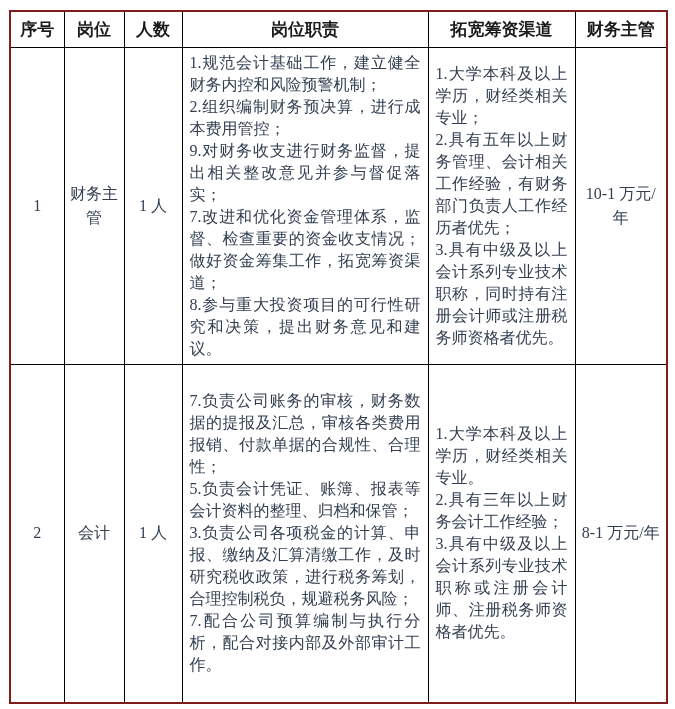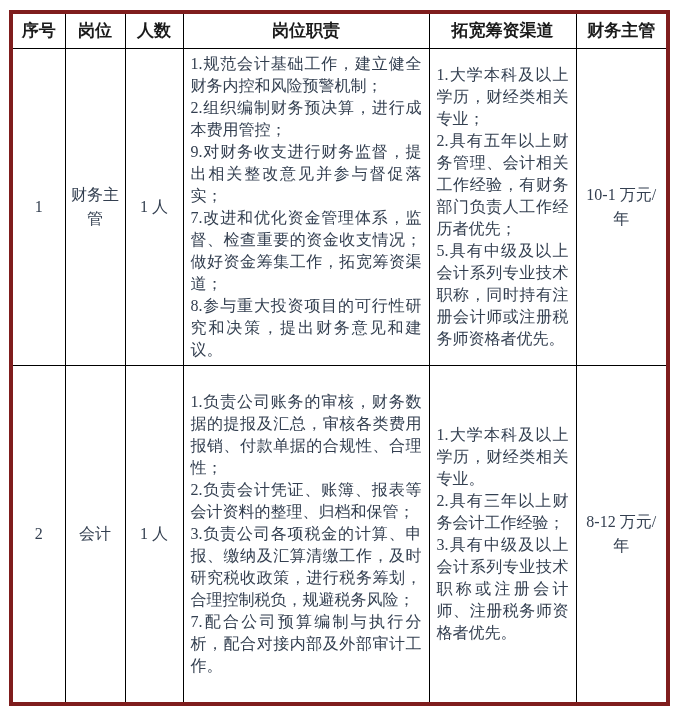--- a/index.html
+++ b/index.html
@@ -13,21 +13,21 @@
     font-family: "Liberation Serif", "DejaVu Serif", serif;
     color: #333f50;
   }
   .page {
     padding: 10px 9px;
   }
   table.job-table {
     border-collapse: collapse;
     table-layout: fixed;
     width: 657px;
-    border: 4px solid #7f1d1d;
+    border: 2px solid #7f1d1d;
   }
   .job-table th, .job-table td {
     border: 1.5px solid #000000;
     box-sizing: border-box;
   }
   .job-table th {
     height: 36px;
     font-size: 17px;
     font-weight: bold;
     text-align: center;
@@ -95,36 +95,36 @@
         <td class="cell-text">
             <p class="para">1.规范会计基础工作，建立健全财务内控和风险预警机制；</p>
             <p class="para">2.组织编制财务预决算，进行成本费用管控；</p>
             <p class="para">9.对财务收支进行财务监督，提出相关整改意见并参与督促落实；</p>
             <p class="para">7.改进和优化资金管理体系，监督、检查重要的资金收支情况；做好资金筹集工作，拓宽筹资渠道；</p>
             <p class="para">8.参与重大投资项目的可行性研究和决策，提出财务意见和建议。</p>
           </td>
         <td class="cell-text">
             <p class="para">1.大学本科及以上学历，财经类相关专业；</p>
             <p class="para">2.具有五年以上财务管理、会计相关工作经验，有财务部门负责人工作经历者优先；</p>
-            <p class="para">5.具有中级及以上会计系列专业技术职称，同时持有注册会计师或注册税务师资格者优先。</p>
+            <p class="para">3.具有中级及以上会计系列专业技术职称，同时持有注册会计师或注册税务师资格者优先。</p>
           </td>
         <td class="cell-center">10-1 万元/年</td>
       </tr>
       <tr class="row-2">
         <td class="cell-center">2</td>
         <td class="cell-center">会计</td>
         <td class="cell-center">1 人</td>
         <td class="cell-text">
-            <p class="para">1.负责公司账务的审核，财务数据的提报及汇总，审核各类费用报销、付款单据的合规性、合理性；</p>
-            <p class="para">2.负责会计凭证、账簿、报表等会计资料的整理、归档和保管；</p>
+            <p class="para">7.负责公司账务的审核，财务数据的提报及汇总，审核各类费用报销、付款单据的合规性、合理性；</p>
+            <p class="para">5.负责会计凭证、账簿、报表等会计资料的整理、归档和保管；</p>
             <p class="para">3.负责公司各项税金的计算、申报、缴纳及汇算清缴工作，及时研究税收政策，进行税务筹划，合理控制税负，规避税务风险；</p>
             <p class="para">7.配合公司预算编制与执行分析，配合对接内部及外部审计工作。</p>
           </td>
         <td class="cell-text">
             <p class="para">1.大学本科及以上学历，财经类相关专业。</p>
             <p class="para">2.具有三年以上财务会计工作经验；</p>
             <p class="para">3.具有中级及以上会计系列专业技术职称或注册会计师、注册税务师资格者优先。</p>
           </td>
-        <td class="cell-center">8-12 万元/年</td>
+        <td class="cell-center">8-1 万元/年</td>
       </tr>
     </tbody>
   </table>
 </div>
 
 </body></html>

